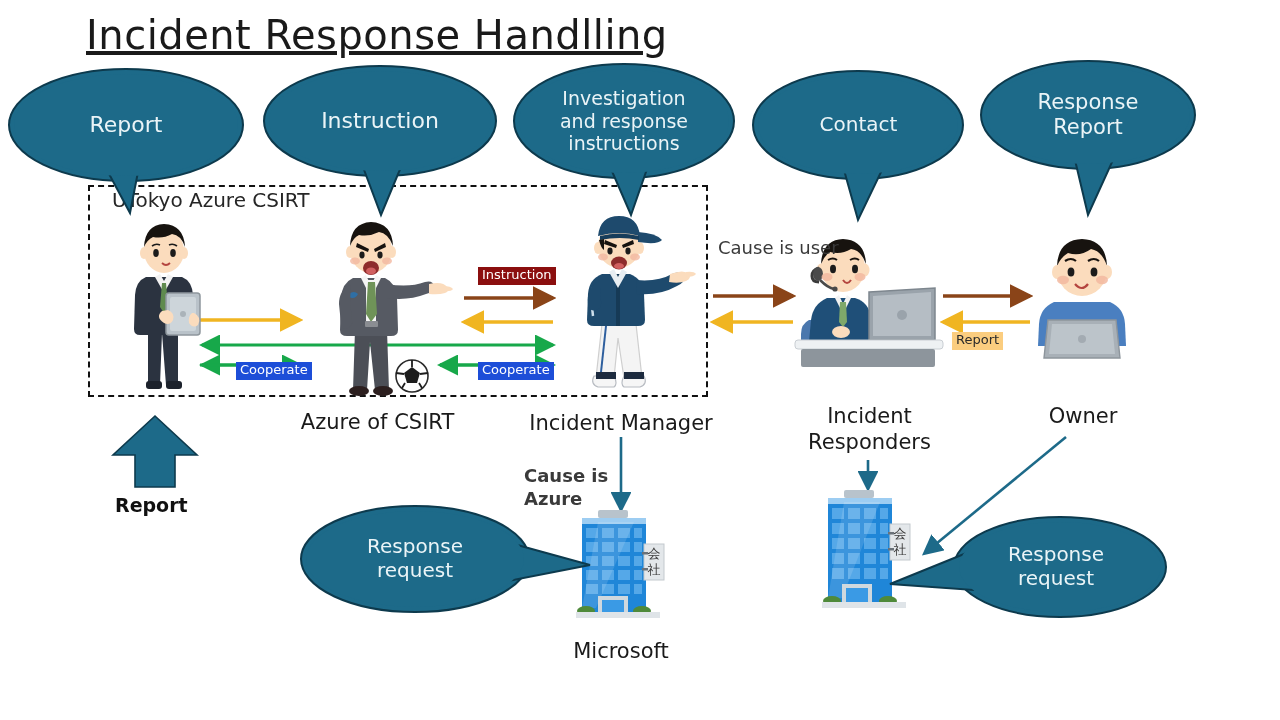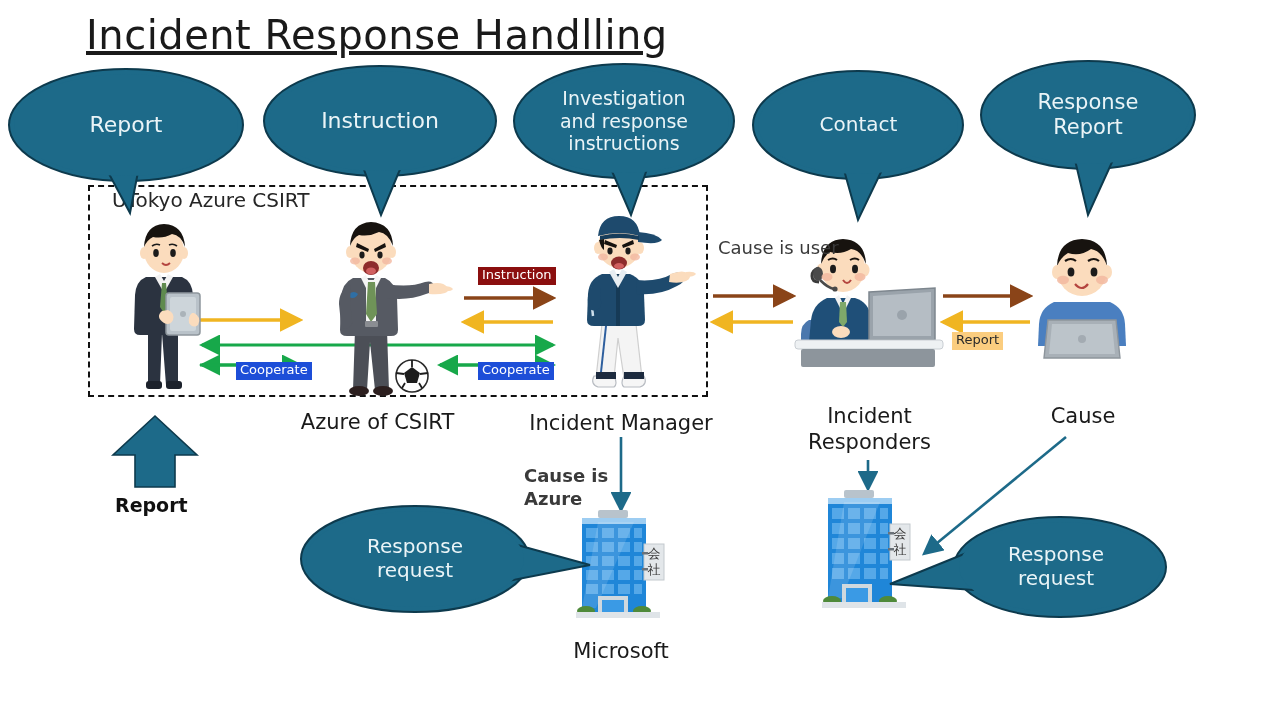--- a/index.html
+++ b/index.html
@@ -525,16 +525,16 @@
 
   <div class="abs small-note" style="left:718px;top:236px;">Cause is user</div>
   <div class="abs small-note" style="left:524px;top:464px;font-weight:bold;">Cause is
 Azure</div>
   <div class="abs bold-label" style="left:115px;top:494px;">Report</div>
 
   <div class="abs name-label" style="left:285px;top:409px;width:185px;">Azure of CSIRT</div>
   <div class="abs name-label" style="left:515px;top:410px;width:212px;">Incident Manager</div>
   <div class="abs name-label" style="left:782px;top:403px;width:175px;">Incident
 Responders</div>
-  <div class="abs name-label" style="left:1000px;top:403px;width:166px;">Cause</div>
+  <div class="abs name-label" style="left:1000px;top:403px;width:166px;">Owner</div>
   <div class="abs name-label" style="left:536px;top:638px;width:170px;">Microsoft</div>
 
 </div>
 
 </body></html>

